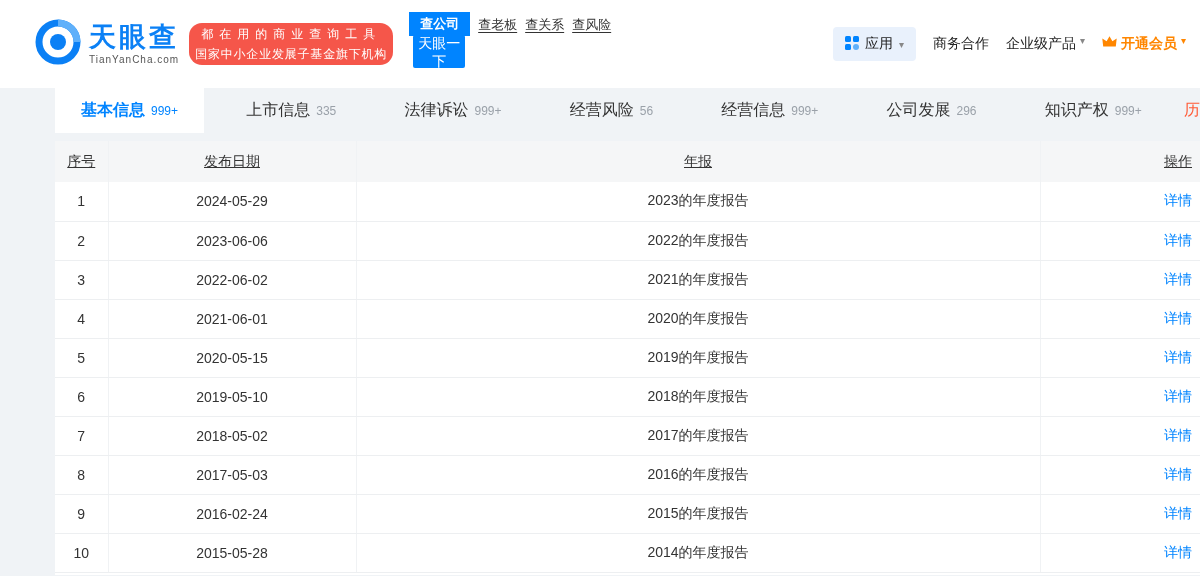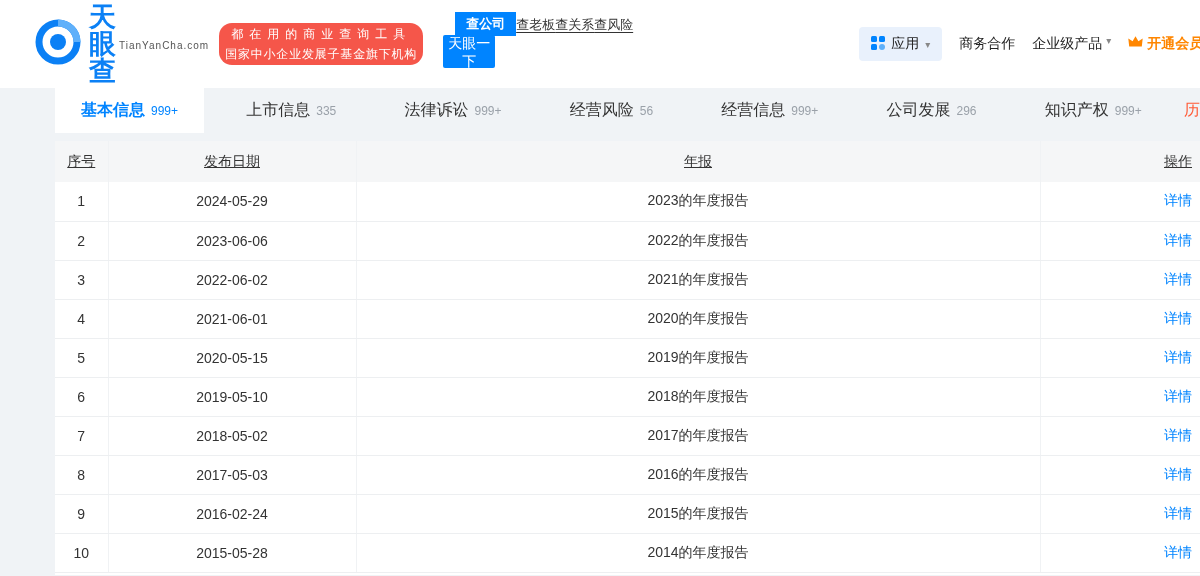--- a/index.html
+++ b/index.html
@@ -2,31 +2,31 @@
 <html><head>
 <meta charset="utf-8">
 <style>
   * { margin:0; padding:0; box-sizing:border-box; }
   html, body { width:1200px; height:576px; overflow:hidden; }
   body { font-family:"Liberation Sans","DejaVu Sans",sans-serif; background:#f0f3f6; color:#333; }
 
   
   .header { height:88px; background:#fff; display:flex; align-items:center; padding-left:35px; }
   .logo { display:flex; align-items:center; gap:8px; cursor:pointer; }
-  .logo-text { display:flex; flex-direction:row; align-items:center; line-height:1; }
+  .logo-text { display:flex; flex-direction:column; align-items:flex-start; line-height:1; }
   .brand { color:#0b80f5; font-size:27px; font-weight:bold; letter-spacing:3px; }
   .domain { color:#555; font-size:10px; letter-spacing:1px; margin-top:4px; }
 
   .promo { background:#f5564a; color:#fff; width:204px; height:42px; margin-left:10px; border-radius:13px;
            display:flex; flex-direction:column; justify-content:center; padding:0 6px; }
   .promo-line1 { font-size:12px; letter-spacing:6px; text-align:center; white-space:nowrap; }
   .promo-line2 { font-size:12px; letter-spacing:0.8px; text-align:center; margin-top:3px; white-space:nowrap; }
 
   .search-wrap { position:relative; width:398px; height:88px; margin-left:16px; flex:none; }
-  .search-tabs { position:absolute; top:12px; left:16px; display:flex; align-items:flex-end; gap:0; }
+  .search-tabs { position:absolute; top:12px; left:0; display:flex; align-items:flex-end; gap:8px; }
   .stab { font-size:13px; color:#333; text-decoration:underline; text-underline-offset:3px; cursor:pointer; padding-bottom:2px; }
   .stab.on { background:#0084ff; color:#fff; text-decoration:none; padding:3px 11px; font-weight:bold; }
   .search-box { position:absolute; top:35px; left:0; display:flex; }
   .input-wrap { position:relative; width:320px; }
   .input-wrap input { width:100%; height:33px; border:1px solid #c9d3e0; border-radius:2px; padding:0 30px 0 10px; font-size:14px; color:#333; outline:none; font-family:inherit; }
   .clear { position:absolute; right:8px; top:50%; transform:translateY(-50%); width:16px; height:16px; border-radius:50%;
            background:#c7ccd4; color:#fff; font-size:12px; line-height:15px; text-align:center; cursor:pointer; }
   .search-btn { width:52px; height:33px; margin-left:4px; background:#0084ff; color:#fff; border:none; border-radius:2px;
                 font-size:14px; cursor:pointer; font-family:inherit; }
 

